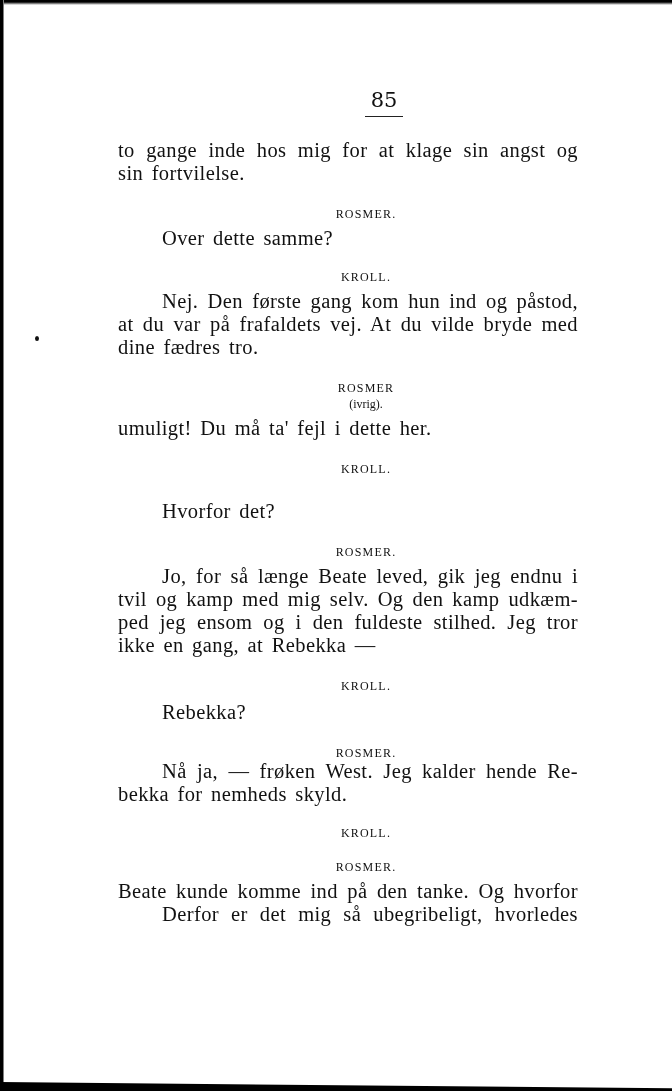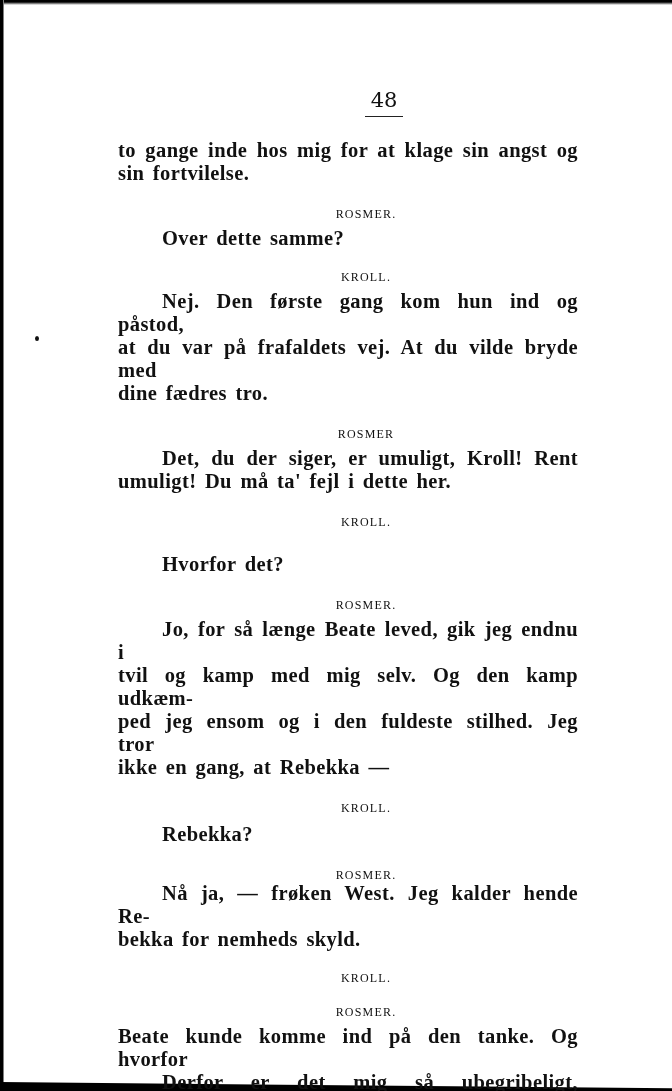--- a/index.html
+++ b/index.html
@@ -60,21 +60,20 @@
       padding: 0 6px 4px 6px;
     }
     .para {
       font-family: "Liberation Serif", "DejaVu Serif", serif;
       font-size: 20.5px;
       line-height: 23px;
       text-align: justify;
       letter-spacing: 0.4px;
       word-spacing: 3px;
       margin: 0;
-      font-weight: bold;
     }
     .para.indent { text-indent: 44px; }
     .speaker {
       font-family: "Liberation Serif", "DejaVu Serif", serif;
       font-size: 12px;
       font-weight: normal;
       letter-spacing: 1.2px;
       text-align: center;
       margin-left: 36px;
       line-height: 14px;
@@ -97,43 +96,43 @@
 </head>
 <body>
 
 <div class="scan-top"></div>
 <div class="scan-left"></div>
 <div class="scan-bottom"></div>
 <div class="stray-dot"></div>
 
 <div class="page">
   <div class="page-number">
-    <span>48</span>
+    <span>85</span>
   </div>
 
   <div style="margin-top:22px" class="para">
     <span class="justify-line">to gange inde hos mig for at klage sin angst og</span>
     <span class="line">sin fortvilelse.</span>
   </div>
 
   <div class="speaker" style="margin-top:22px">ROSMER.</div>
   <div class="para indent" style="margin-top:6px">
     <span class="line">Over dette samme?</span>
   </div>
 
   <div class="speaker" style="margin-top:20px">KROLL.</div>
   <div class="para indent" style="margin-top:6px">
     <span class="justify-line" style="text-indent:44px">Nej. Den første gang kom hun ind og påstod,</span>
     <span class="justify-line" style="text-indent:0">at du var på frafaldets vej. At du vilde bryde med</span>
     <span class="line" style="text-indent:0">dine fædres tro.</span>
   </div>
 
   <div class="speaker" style="margin-top:22px">ROSMER</div>
+  <div class="stage" style="margin-top:2px">(ivrig).</div>
   <div class="para indent" style="margin-top:6px">
-    <span class="justify-line" style="text-indent:44px">Det, du der siger, er umuligt, Kroll! Rent</span>
     <span class="line" style="text-indent:0">umuligt! Du må ta' fejl i dette her.</span>
   </div>
 
   <div class="speaker" style="margin-top:22px">KROLL.</div>
   <div class="para indent" style="margin-top:24px">
     <span class="line">Hvorfor det?</span>
   </div>
 
   <div class="speaker" style="margin-top:22px">ROSMER.</div>
   <div class="para indent" style="margin-top:6px">

